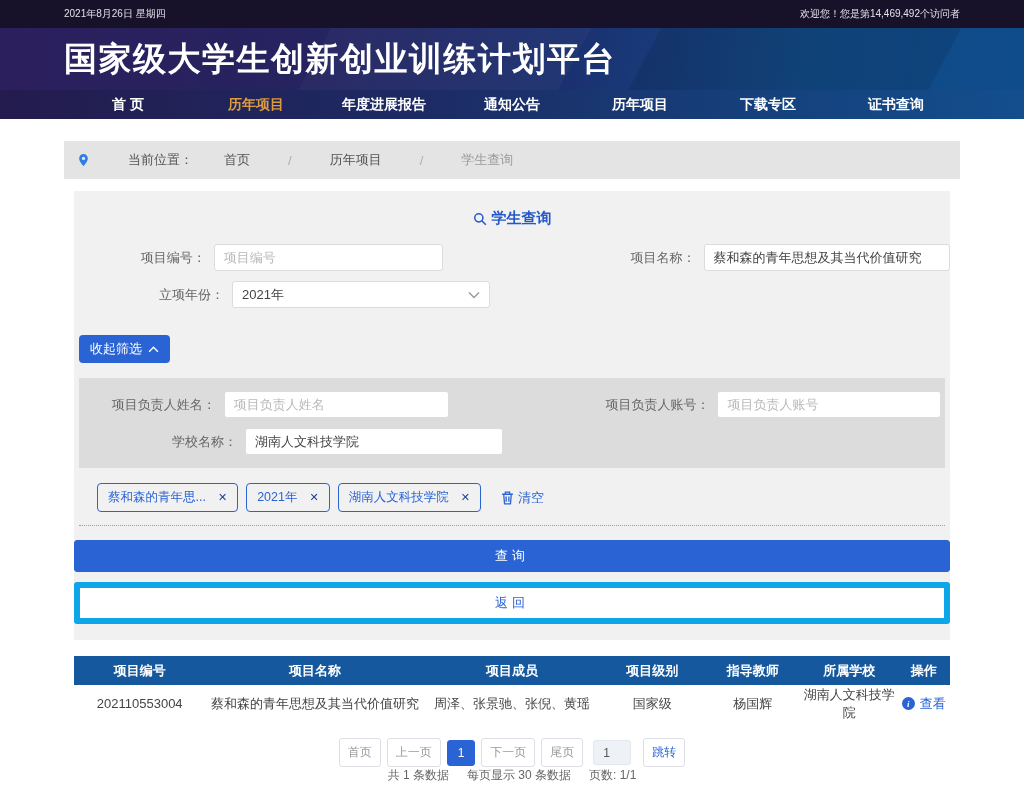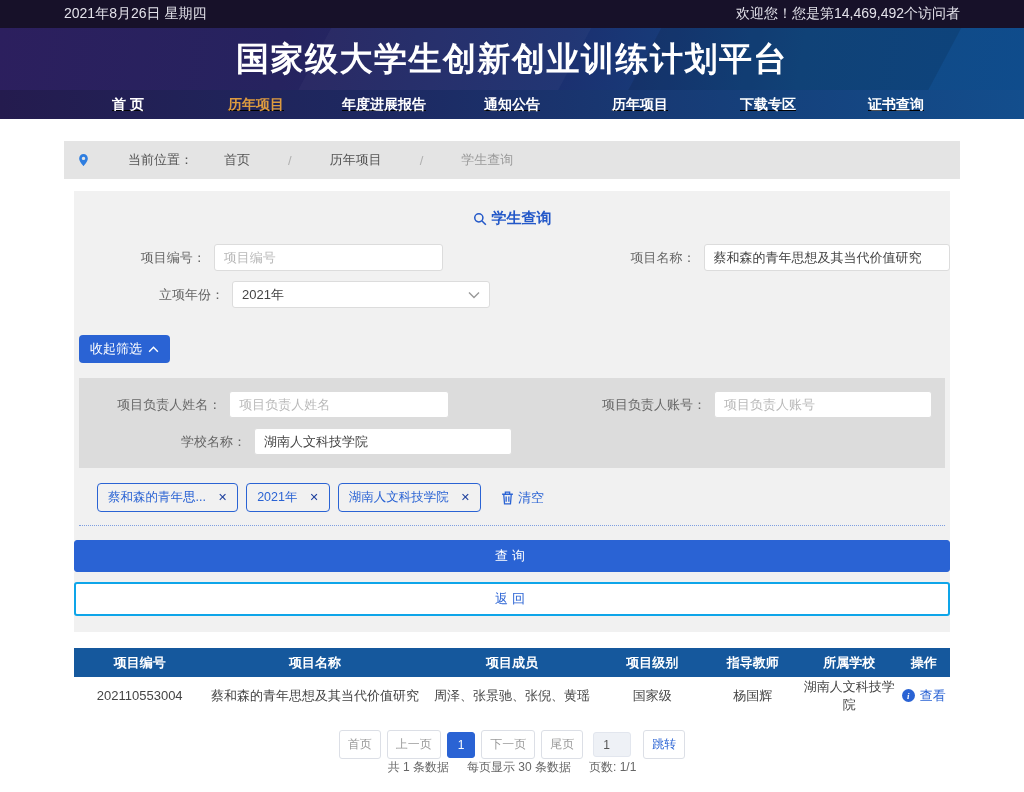--- a/index.html
+++ b/index.html
@@ -10,35 +10,35 @@
     height:792px;
     display:flex;
     flex-direction:column;
     overflow:hidden;
   }
   .inner { width:896px; margin:0 auto; }
 
   
   .topbar { height:28px; background:#171129; display:flex; align-items:center; flex:none; }
   .topbar .inner { display:flex; justify-content:space-between; align-items:center; }
-  .topbar span { font-size:14px; color:#e3e2ea; }
+  .topbar span { font-size:10px; color:#e3e2ea; }
 
   
   .banner {
     height:62px; flex:none; position:relative; overflow:hidden;
     background:linear-gradient(100deg,#2c1f5e 0%,#26235f 28%,#1b3070 55%,#124a85 78%,#0f4c8c 100%);
-    display:flex; align-items:center;text-align:center;
+    display:flex; align-items:center;
   }
   .banner .facet1 { position:absolute; left:310px; top:-20px; width:260px; height:120px; background:rgba(255,255,255,0.03); transform:skewX(-28deg); }
   .banner .facet2 { position:absolute; left:640px; top:-20px; width:300px; height:120px; background:rgba(0,0,0,0.10); transform:skewX(-28deg); }
   .banner-title { position:relative; font-size:33px; font-weight:600; color:#ffffff; letter-spacing:1.5px; }
 
   
   .nav { height:29px; flex:none; background:linear-gradient(90deg,#241b4e 0%,#1d2a63 40%,#15417c 75%,#134e8d 100%); }
-  .nav .inner { display:flex; height:100%;text-decoration:underline; }
+  .nav .inner { display:flex; height:100%; }
   .nav a { flex:1; text-align:center; line-height:29px; font-size:14px; font-weight:bold; color:#ffffff; text-decoration:none; }
   .nav a.active { color:#dd9b3f; }
 
   
   .main-wrap { flex:1; }
   .panel { width:896px; margin:22px auto 0; background:#fff; border-bottom:1px solid #e7e7e7; padding-bottom:20px; }
 
   .breadcrumb { height:38px; background:#e4e4e4; display:flex; align-items:center; padding-left:13px; font-size:13px; color:#555;gap:31px; }
   .breadcrumb .pin { margin-right:7px; display:flex; }
   .breadcrumb a { color:#555; text-decoration:none; }
@@ -64,39 +64,39 @@
   .w-right { width:278px; }
   .f-select { width:258px; display:flex; align-items:center; justify-content:space-between; cursor:pointer; }
   .f-select .chev { display:flex; color:#999; }
 
   .collapse-btn {
     margin:17px 0 0 5px; display:inline-flex; align-items:center; gap:6px;
     background:#2a63d4; color:#fff; font-size:13px; border:none; border-radius:4px;
     padding:5px 11px; cursor:pointer; font-family:inherit;
   }
 
-  .sub-panel { background:#dcdcdc; margin:15px 5px 0; padding:13px 13px; }
+  .sub-panel { background:#dcdcdc; margin:15px 5px 0; padding:13px 4px; }
   .sub-panel .form-row { margin-bottom:0; }
   .sub-panel .form-row + .form-row { margin-top:10px; }
   .sub-panel .f-label.right { margin-left:138px; width:150px; }
   .sub-panel input.w-right { width:256px; }
 
   .tags-row { display:flex; align-items:center; margin:15px 23px 0; }
   .tag {
     display:inline-flex; align-items:center; border:1px solid #2a63d4; border-radius:4px;
     color:#2a63d4; font-size:12.5px; padding:5px 10px; margin-right:8px; background:transparent;
   }
   .tag .x { margin-left:12px; color:#1d3f9d; font-weight:bold; font-size:11px; cursor:pointer; }
   .clear-btn { display:inline-flex; align-items:center; gap:4px; color:#2a63d4; font-size:13px; margin-left:12px; cursor:pointer; background:none; border:none; font-family:inherit; }
 
   .dotted-sep { margin:13px 5px 0; border-top:1px dotted #7f9fe0; height:0; }
 
   .btn-row { display:flex; justify-content:center; gap:10px; margin-top:14px;flex-direction:column; }
   .btn-primary { background:#2a63d4; color:#fff; border:1px solid #2a63d4; border-radius:3px; font-size:13px; padding:6px 19px; letter-spacing:4px; cursor:pointer; font-family:inherit; }
-  .btn-ghost { background:#fff; color:#2a63d4; border:2px solid #0ea5e9; border-radius:3px; font-size:13px; padding:6px 15px; letter-spacing:4px; cursor:pointer; font-family:inherit; }
+  .btn-ghost { background:#fff; color:#2a63d4; border:6px solid #0ea5e9; border-radius:3px; font-size:13px; padding:6px 15px; letter-spacing:4px; cursor:pointer; font-family:inherit; }
 
   
   table.results { width:876px; margin:16px 10px 0; border-collapse:collapse; }
   table.results th { background:#15589d; color:#fff; font-size:13px; font-weight:bold; height:29px; text-align:center; }
   table.results td { font-size:13px; color:#444; height:37px; text-align:center; background:#fff; }
   .col-no{width:15%} .col-name{width:25%} .col-mem{width:20%} .col-lvl{width:12%} .col-tch{width:11%} .col-sch{width:11%} .col-op{width:6%}
   .view-link { color:#2a63d4; text-decoration:none; display:inline-flex; align-items:center; gap:5px; font-size:13px; }
   .info-icon { width:13px; height:13px; border-radius:50%; background:#2a63d4; color:#fff; font-size:9px; font-weight:bold; font-style:italic; display:inline-flex; align-items:center; justify-content:center; font-family:"Liberation Serif",serif; }
 
   

